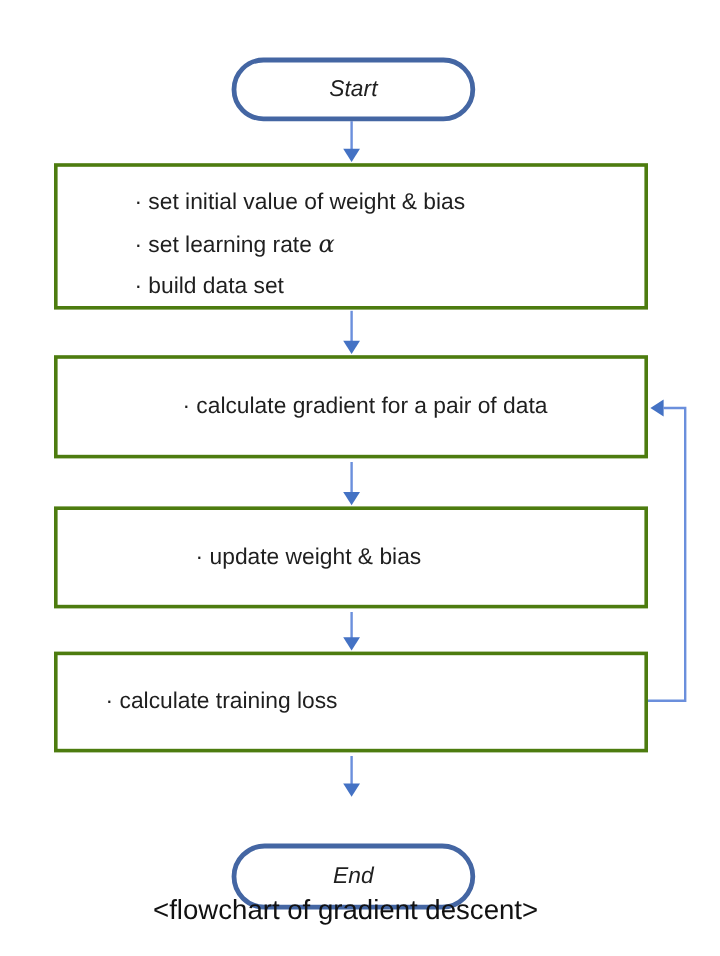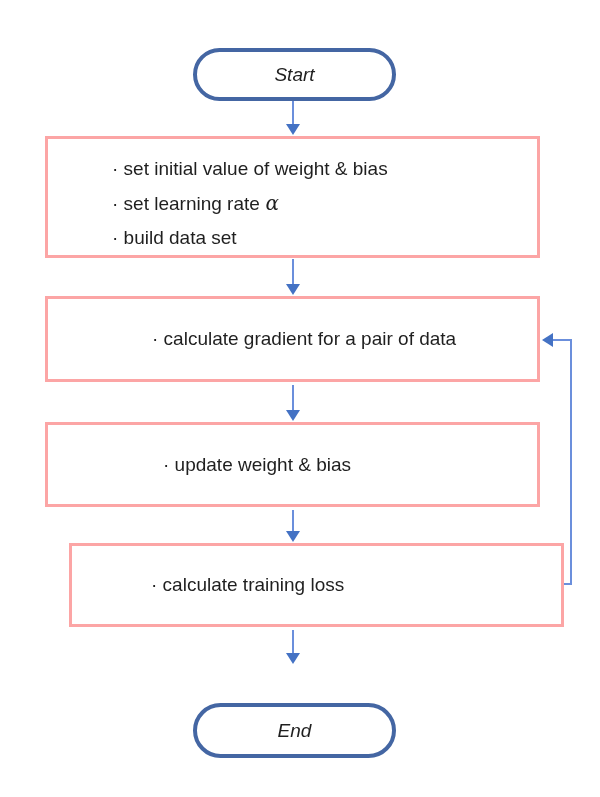--- a/index.html
+++ b/index.html
@@ -39,21 +39,21 @@
     z-index: 2;
     font-style: italic;
   }
   .terminator.start { top: 48px; height: 53px; }
   .terminator.end   { top: 703px; height: 55px; }
   .step-box {
     position: absolute;
     left: 45px;
     width: 495px;
     box-sizing: border-box;
-    border: 3px solid #fca5a5;
+    border: 3px solid #4d7c0f;
     background: #ffffff;
     color: #1f1f1f;
     font-size: 19px;
     z-index: 2;
   }
   .box-setup {
     top: 136px;
     height: 122px;
     padding: 13px 8px 0 64px;
   }
@@ -68,24 +68,23 @@
   .box-update {
     top: 422px;
     height: 85px;
     padding-left: 115px;
     display: flex;
     align-items: center;
   }
   .box-loss {
     top: 543px;
     height: 84px;
-    padding-left: 79px;
+    padding-left: 40px;
     display: flex;
     align-items: center;
-    margin-left: 24px;
   }
   .math-symbol {
     font-family: "DejaVu Serif", serif;
     font-style: italic;
     margin-left: 0.28em;
     font-size: 20px;
   }
   .caption {
     position: absolute;
     top: 745px;
@@ -156,14 +155,15 @@
   </div>
 
   <div class="step-box box-loss">
     <span>· calculate training loss</span>
   </div>
 
   <div class="terminator end">
     <span>End</span>
   </div>
 
+  <div class="caption">&lt;flowchart of gradient descent&gt;</div>
 
 </div>
 
 </body></html>

